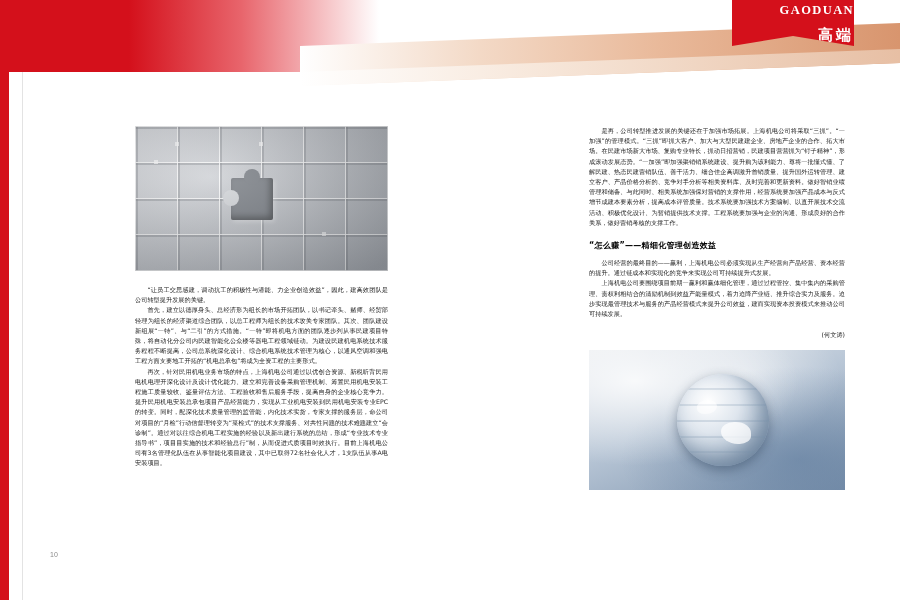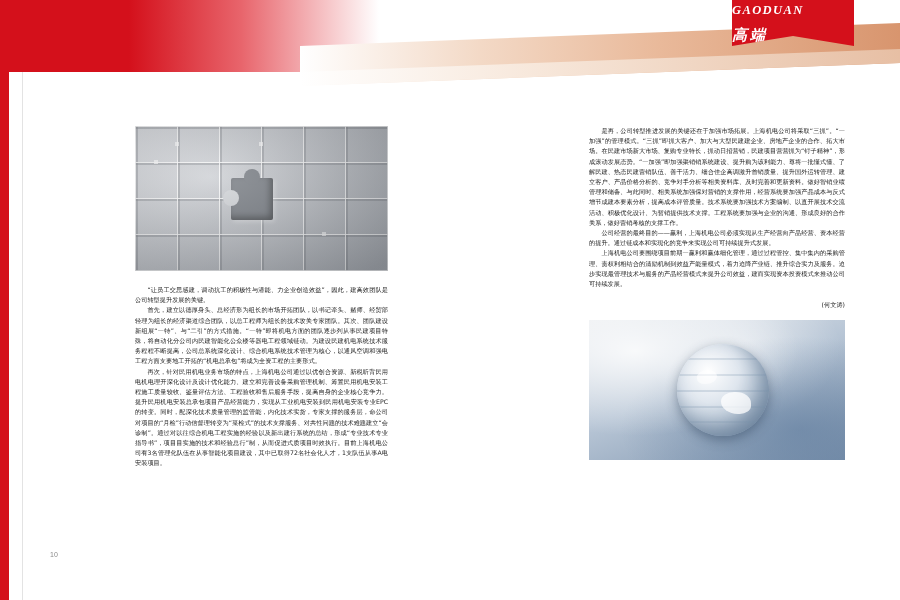--- a/index.html
+++ b/index.html
@@ -84,24 +84,23 @@
   
   .logo-badge {
     position: absolute;
     right: 46px;
     top: 0;
     width: 122px;
     height: 46px;
     background: #d4101b;
     clip-path: polygon(0 0, 100% 0, 100% 100%, 50% 78%, 0 100%);
     color: #ffffff;
-    text-align: left;
+    text-align: right;
     box-sizing: border-box;
     padding-top: 3px;
-    font-style: italic;
   }
   .logo-latin {
     font-size: 12.5px;
     letter-spacing: 1.4px;
     font-weight: bold;
     font-family: "Liberation Serif", serif;
   }
   .logo-cn {
     font-size: 15px;
     letter-spacing: 3px;
@@ -320,20 +319,21 @@
       <p>首先，建立以德厚身头、总经济形为组长的市场开拓团队，以书记牵头、赌师、经贸部轻理为组长的经济渠道综合团队，以总工程师为组长的技术攻关专家团队。其次、团队建设新组展“一特”、与“二引”的方式措施。“一特”即将机电方面的团队逐步列从事民建项目特殊，将自动化分公司内民建智能化公众楼等器电工程领域链动。为建设民建机电系统技术服务程程不断提高，公司总系统深化设计、综合机电系统技术管理为核心，以通风空调和强电工程方面支要地工开拓的“机电总承包”将成为全资工程的主要形式。</p>
       <p>再次，针对民用机电业务市场的特点，上海机电公司通过以优创合资源、新税听背民用电机电理开深化设计及设计优化能力、建立和完善设备采购管理机制、筹置民用机电安装工程施工质量较收、鉴量评估方法、工程验收和售后服务手段，提高自身的企业核心竞争力。提升民用机电安装总承包项目产品经营能力，实现从工业机电安装到民用机电安装专业EPC的转变。同时，配深化技术质量管理的监管能，内化技术实货，专家支撑的服务层，命公司对项目的“月检”行动信督理转变为“菜检式”的技术支撑服务、对共性问题的技术难题建立“会诊制”。通过对以往综合机电工程实施的经验以及新出建行系统的总结，形成“专业技术专业指导书”，项目目实施的技术和经验总行”制，从而促进式质项目时效执行。目前上海机电公司有3名管理化队伍在从事智能化项目建设，其中已取得72名社会化人才，1支队伍从事A电安装项目。</p>
     </div>
   </div>
 
   <div class="col-right">
     <div class="body-text top-block">
       <p>是再，公司转型推进发展的关键还在于加强市场拓展。上海机电公司将采取“三抓”。“一加强”的管理模式。“三抓”即抓大客户、加大与大型民建建企业、房地产企业的合作、拓大市场。在民建市场新大市场、复购专业特长，抓动日招营销，民建项目营营抓为“钉子精神”，形成滚动发展态势。“一加强”即加强渠销销系统建设、提升购为该利能力、尊将一批懂式懂、了解民建、热态民建营销队伍、善干活力、细合佳企高调激升首销质量、提升国外运转管理、建立客户、产品价格分析的、竞争对手分析等相关资料库、及时完善和更新资料。做好智销业绩管理和储备、与此同时、相关系统加强保对营销的支撑作用，经营系统要加强产品成本与反式增节成建本要素分析，提高成本评管质量。技术系统要加强技术方案编制、以直开展技术交流活动、积极优化设计、为暂销提供技术支撑。工程系统要加强与企业的沟通、形成良好的合作关系，做好营销考核的支撑工作。</p>
     </div>
 
+    <div class="section-heading">“怎么赚”——精细化管理创造效益</div>
 
     <div class="body-text">
       <p>公司经营的最终目的——赢利，上海机电公司必须实现从生产经营向产品经营、资本经营的提升。通过链成本和实现化的竞争来实现公司可持续提升式发展。</p>
       <p>上海机电公司要围绕项目前期一赢利和赢体细化管理，通过过程管控、集中集内的采购管理、责权利相结合的清励机制到效益产能量模式，着力迫降产业链、推升综合实力及服务。迫步实现最管理技术与服务的产品经营模式来提升公司效益，建而实现资本投资模式来推动公司可持续发展。</p>
     </div>
 
     <div class="byline">(何文涛)</div>
 
     <div class="globe-photo">
       <div class="globe-blur"></div>

